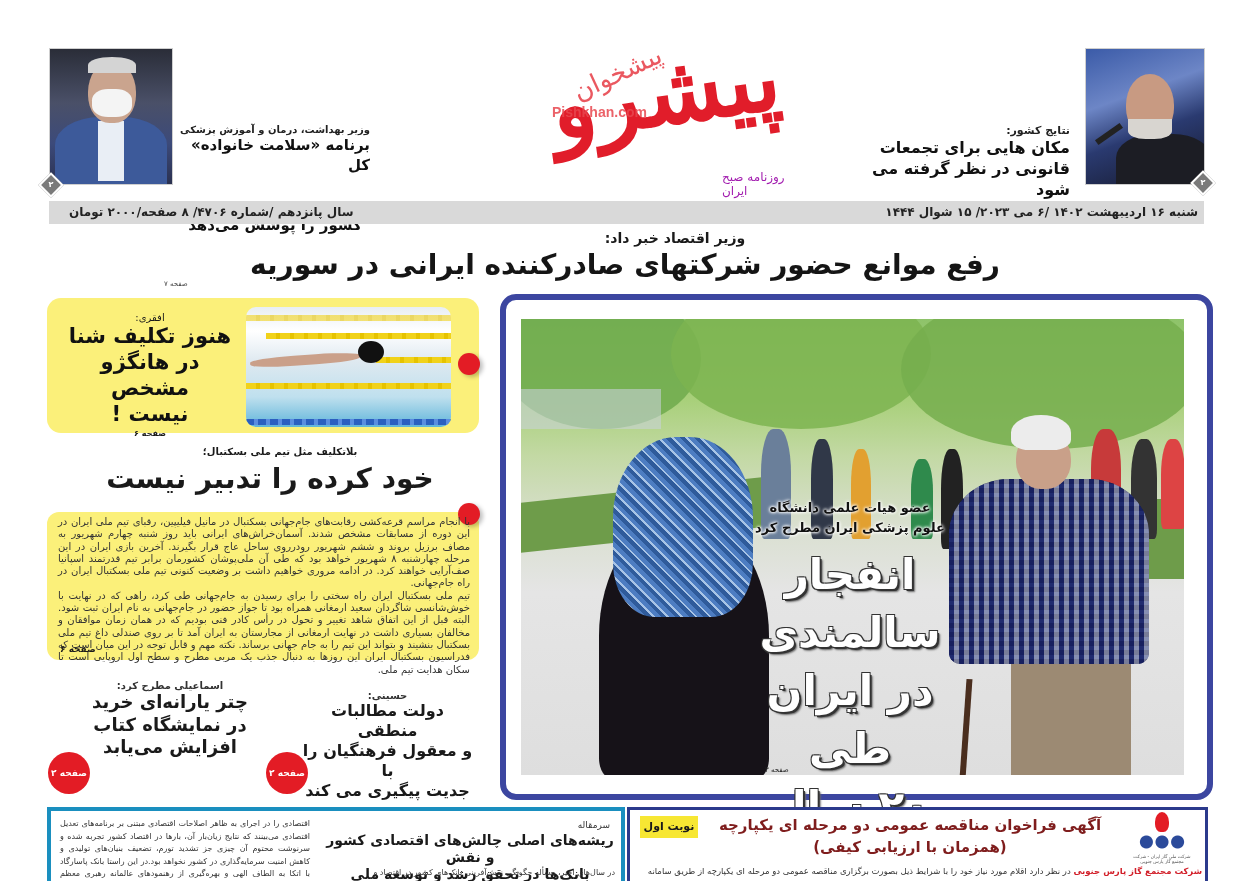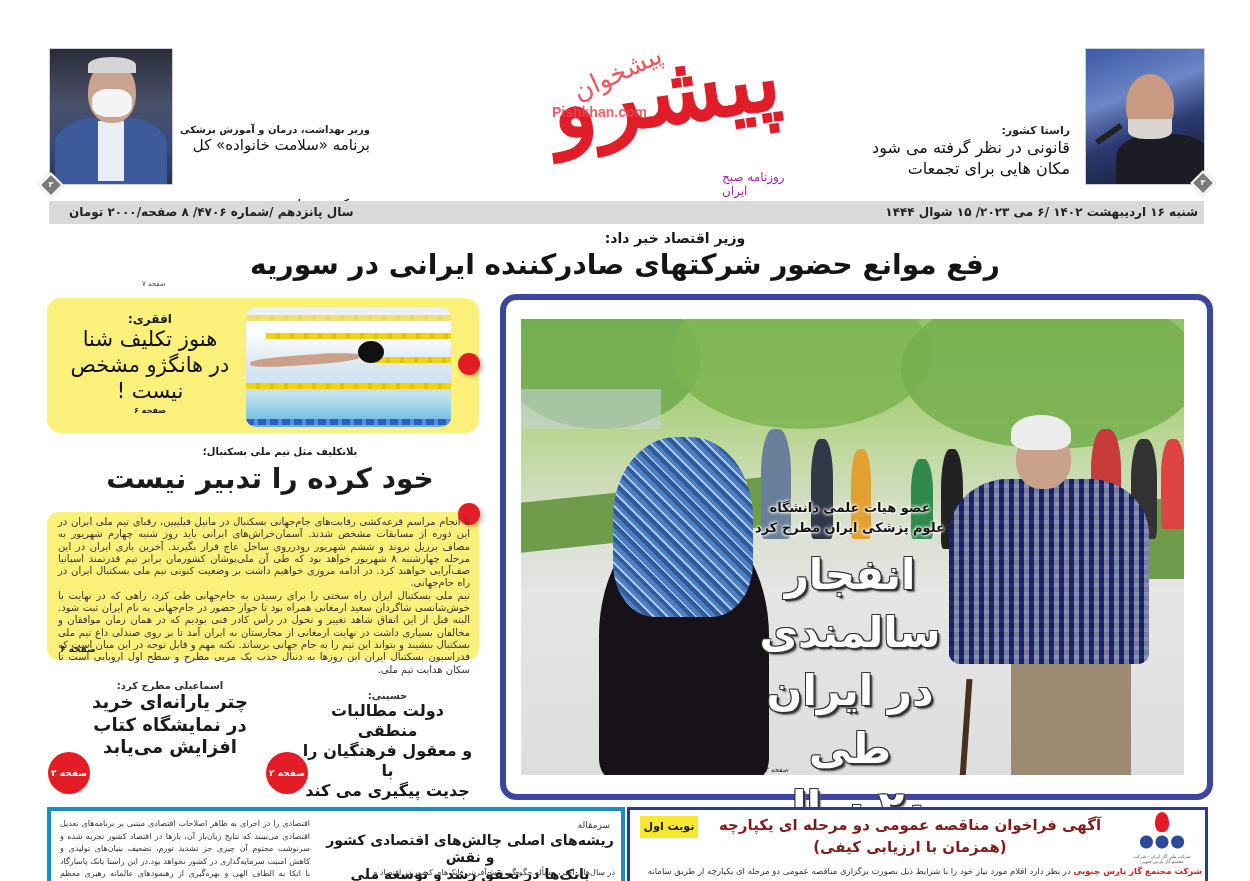--- a/index.html
+++ b/index.html
@@ -12,21 +12,21 @@
   .photo { position:absolute; overflow:hidden; border:1px solid #cfcfcf; }
   .photo-right { left:1085px; top:48px; width:118px; height:135px; background:linear-gradient(160deg,#3b5ba8 0%,#6d86c6 35%,#2a3a70 60%,#15182a 100%); }
   .photo-left { left:49px; top:48px; width:122px; height:135px; background:linear-gradient(180deg,#2a2d38 0%,#4a5068 40%,#3c4a7a 70%,#2b3150 100%); }
   .face { position:absolute; border-radius:50% 50% 45% 45%; background:#c89a82; }
   .mask { position:absolute; background:#f4f4f4; border-radius:40%; }
   .suit { position:absolute; border-radius:40% 40% 0 0; }
   .page-diamond { position:absolute; width:14px; height:14px; background:#7a7a7a; transform:rotate(45deg); border:2px solid #fff; }
   .page-diamond span { display:block; transform:rotate(-45deg); color:#fff; font-size:8px; text-align:center; line-height:14px; font-weight:bold; }
 
   .kicker { font-size:11px; font-weight:bold; color:#222; }
-  .head-bold { font-weight:normal; color:#111; }
+  .head-bold { font-weight:bold; color:#111; }
 
   
   .logo { position:absolute; left:530px; top:18px; width:280px; height:170px; }
   .logo-main { position:absolute; font-family:"DejaVu Serif", serif; color:#e11d2a; font-size:92px; font-weight:bold; line-height:1; }
   .logo-sub { position:absolute; font-size:12px; color:#a21caf; }
   .wm1 { position:absolute; color:#e8474f; font-size:26px; font-family:"DejaVu Serif", serif; opacity:0.9; }
   .wm2 { position:absolute; color:#e8474f; font-size:14px; font-weight:bold; font-family:"Liberation Sans", sans-serif; opacity:0.85; }
 
   
   .datebar { position:absolute; left:49px; top:201px; width:1155px; height:23px; background:#d9d9d9; }
@@ -98,23 +98,23 @@
 <div class="photo photo-right">
   <div class="suit" style="left:30px;top:85px;width:95px;height:60px;background:#1c1d24;"></div>
   <div class="face" style="left:40px;top:25px;width:48px;height:62px;"></div>
   <div class="abs" style="left:42px;top:70px;width:44px;height:20px;background:#d8d5d0;border-radius:0 0 40% 40%;"></div>
   <div class="abs" style="left:8px;top:82px;width:30px;height:6px;background:#222;transform:rotate(-35deg);"></div>
 </div>
 <div class="page-diamond" style="left:1194px;top:174px;">
     <span>۲</span>
   </div>
 <div class="abs rtl" style="left:860px;top:124px;width:210px;">
-  <div class="kicker">راستا کشور:</div>
+  <div class="kicker">نتایج کشور:</div>
+  <div class="head-bold" style="font-size:16px;line-height:21px;">مکان هایی برای تجمعات</div>
   <div class="head-bold" style="font-size:16px;line-height:21px;">قانونی در نظر گرفته می شود</div>
-  <div class="head-bold" style="font-size:16px;line-height:21px;">مکان هایی برای تجمعات</div>
 </div>
 
 <div class="photo photo-left">
   <div class="suit" style="left:5px;top:68px;width:112px;height:70px;background:#3d5a9a;"></div>
   <div class="abs" style="left:48px;top:72px;width:26px;height:60px;background:#e9eef5;"></div>
   <div class="face" style="left:38px;top:12px;width:48px;height:62px;background:#caa48e;"></div>
   <div class="abs" style="left:38px;top:8px;width:48px;height:16px;background:#d4d4d4;border-radius:50% 50% 0 0;"></div>
   <div class="mask" style="left:42px;top:40px;width:40px;height:28px;"></div>
 </div>
 <div class="page-diamond" style="left:42px;top:176px;">
@@ -133,35 +133,35 @@
   <div class="logo-sub" style="left:192px;top:152px;">روزنامه صبح ایران</div>
 </div>
 
 <div class="datebar">
   <div class="datebar-text rtl" style="right:6px;">شنبه ۱۶ اردیبهشت ۱۴۰۲ /۶ می  ۲۰۲۳/ ۱۵ شوال ۱۴۴۴</div>
   <div class="datebar-text rtl" style="left:20px;">سال پانزدهم /شماره ۴۷۰۶/ ۸ صفحه/۲۰۰۰ تومان</div>
 </div>
 
 <div class="main-kicker rtl" style="text-align:center;">وزیر اقتصاد خبر داد:</div>
 <div class="main-headline rtl" style="text-align:center;">رفع موانع حضور شرکتهای صادرکننده ایرانی در سوریه</div>
-<div class="abs pg-small" style="left:142px;top:280px;">صفحه ۷</div>
+<div class="abs pg-small" style="left:164px;top:280px;">صفحه ۷</div>
 
 <div class="yellow-box"></div>
 <div class="swim-img">
   <div class="lane" style="left:0;top:8px;width:205px;opacity:0.6;"></div>
   <div class="lane" style="left:20px;top:26px;width:185px;"></div>
   <div class="lane" style="left:130px;top:50px;width:75px;"></div>
   <div class="lane" style="left:0;top:76px;width:205px;"></div>
   <div class="lane lane-blue" style="left:0;top:112px;width:205px;"></div>
   <div class="swimmer" style="left:4px;top:48px;width:110px;height:10px;transform:rotate(-4deg);"></div>
   <div class="abs" style="left:112px;top:34px;width:26px;height:22px;background:#111;border-radius:50%;"></div>
 </div>
 <div class="red-dot" style="left:458px;top:353px;"></div>
 <div class="abs ctr rtl" style="left:60px;top:312px;width:180px;text-align:center;">
-  <div style="font-size:12px;font-weight:bold;">افقری:</div>
+  <div style="font-size:10px;font-weight:normal;">افقری:</div>
   <div class="head-bold" style="font-size:21px;line-height:26px;">هنوز تکلیف شنا</div>
   <div class="head-bold" style="font-size:21px;line-height:26px;">در هانگژو مشخص</div>
   <div class="head-bold" style="font-size:21px;line-height:26px;">نیست !</div>
   <div style="font-size:8px;font-weight:bold;margin-top:2px;">صفحه ۶</div>
 </div>
 
 <div class="basket-kicker rtl" style="text-align:center;">بلاتکلیف مثل تیم ملی بسکتبال؛</div>
 <div class="basket-head rtl" style="text-align:center;">خود کرده را تدبیر نیست</div>
 <div class="basket-box"></div>
 <div class="red-dot" style="left:458px;top:503px;"></div>

